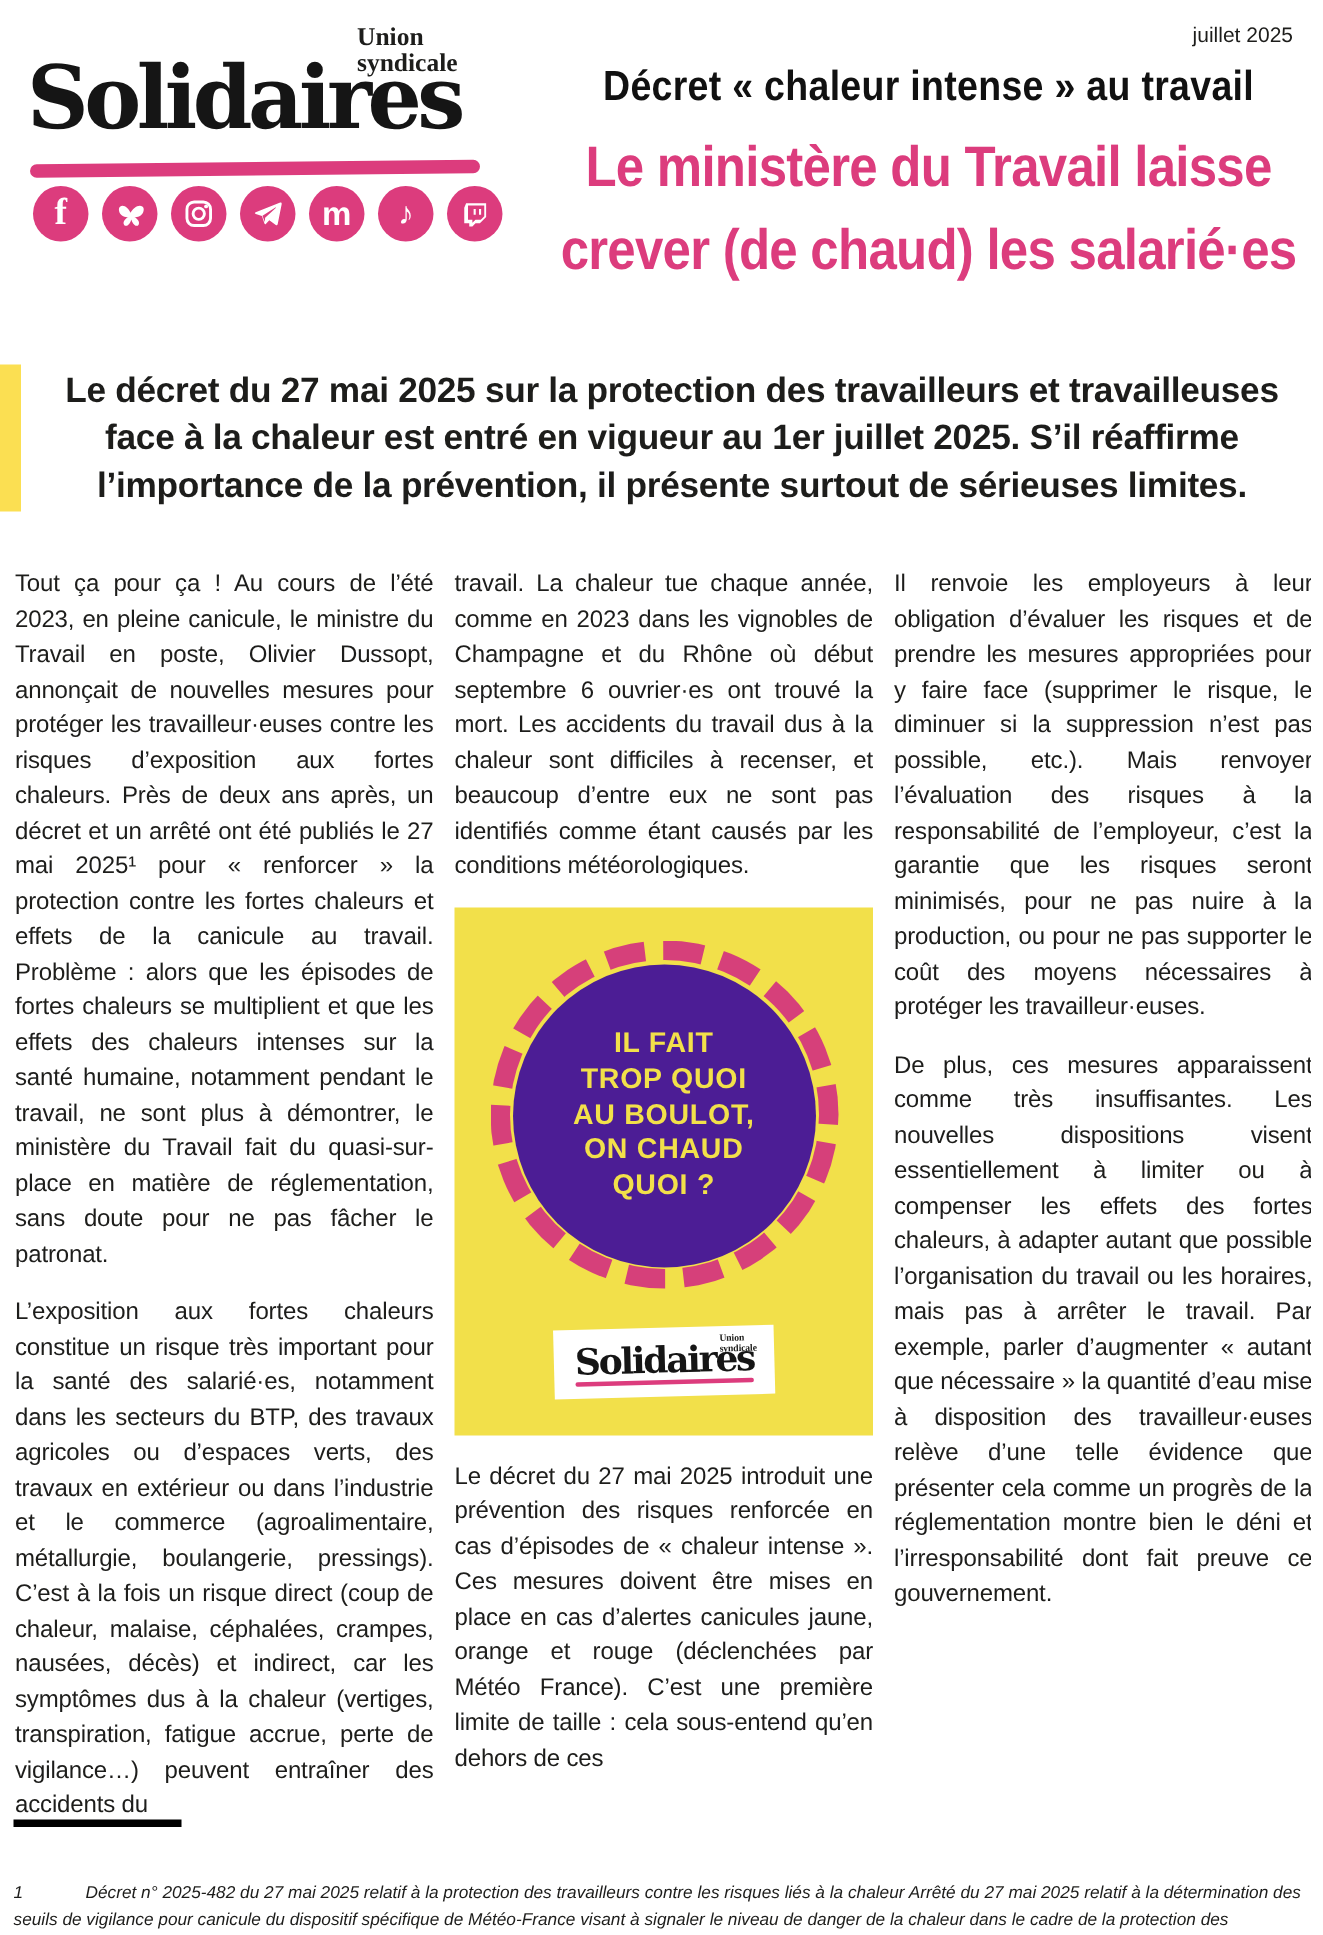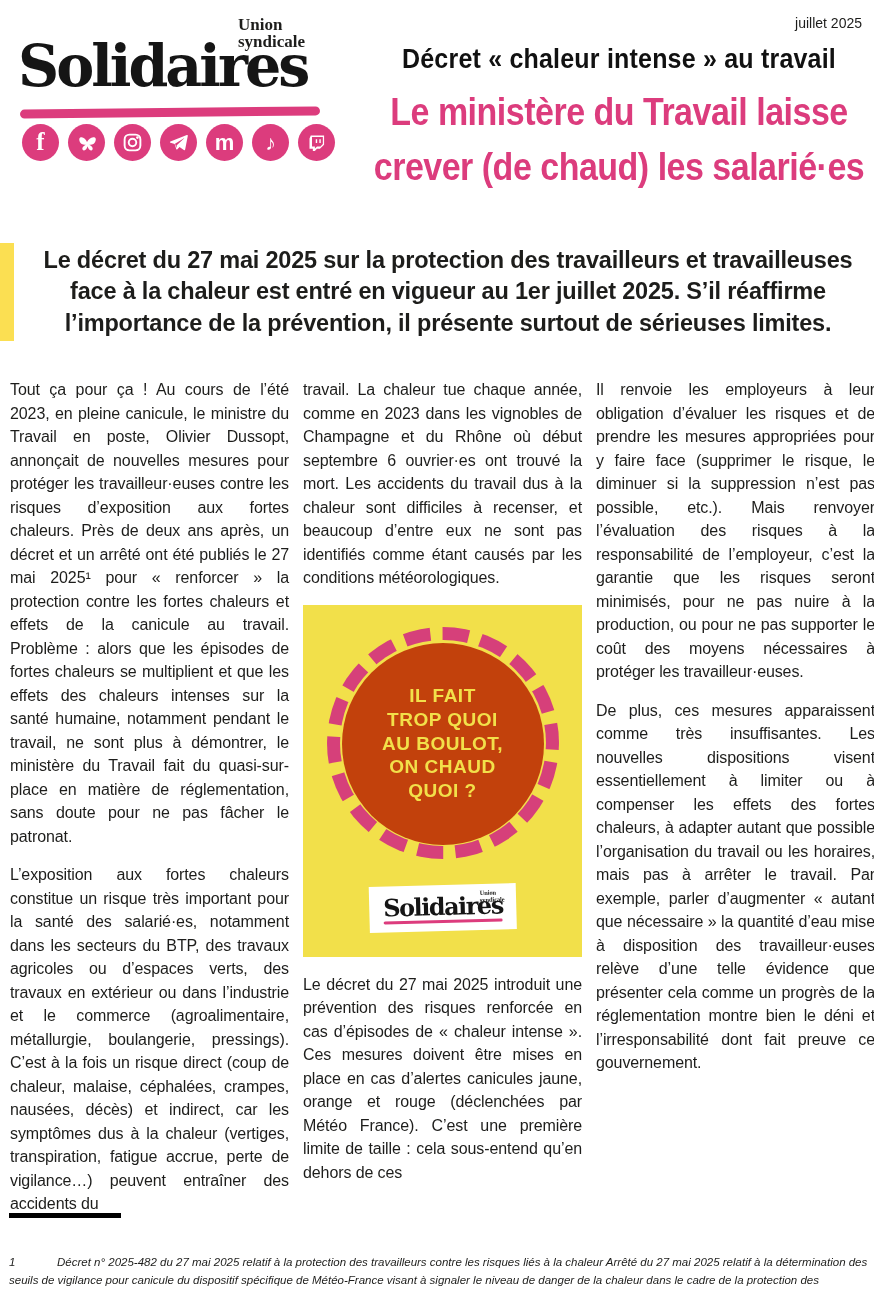--- a/index.html
+++ b/index.html
@@ -70,21 +70,21 @@
   .poster{
     height:352px;background:#f2e04a;margin:4px 0 16px 0;position:relative;
   }
   .sun-ring{
     position:absolute;top:22px;left:50%;transform:translateX(-50%);
     width:206px;height:206px;border-radius:50%;
     border:13px dashed #d6407a;box-sizing:content-box;
   }
   .sun-core{
     position:absolute;top:38px;left:50%;transform:translateX(-50%);
-    width:202px;height:202px;border-radius:50%;background:#c2410c;
+    width:202px;height:202px;border-radius:50%;background:#4c1d95;
     display:flex;flex-direction:column;align-items:center;justify-content:center;
     color:#f2e04a;font-weight:800;font-size:19px;line-height:1.25;
     letter-spacing:0.5px;text-align:center;
   }
   .poster-logo{
     position:absolute;bottom:26px;left:50%;
     transform:translateX(-50%) rotate(-1.5deg);
     background:#ffffff;padding:10px 14px 8px 14px;
   }
   .poster-logo .mini-union{

